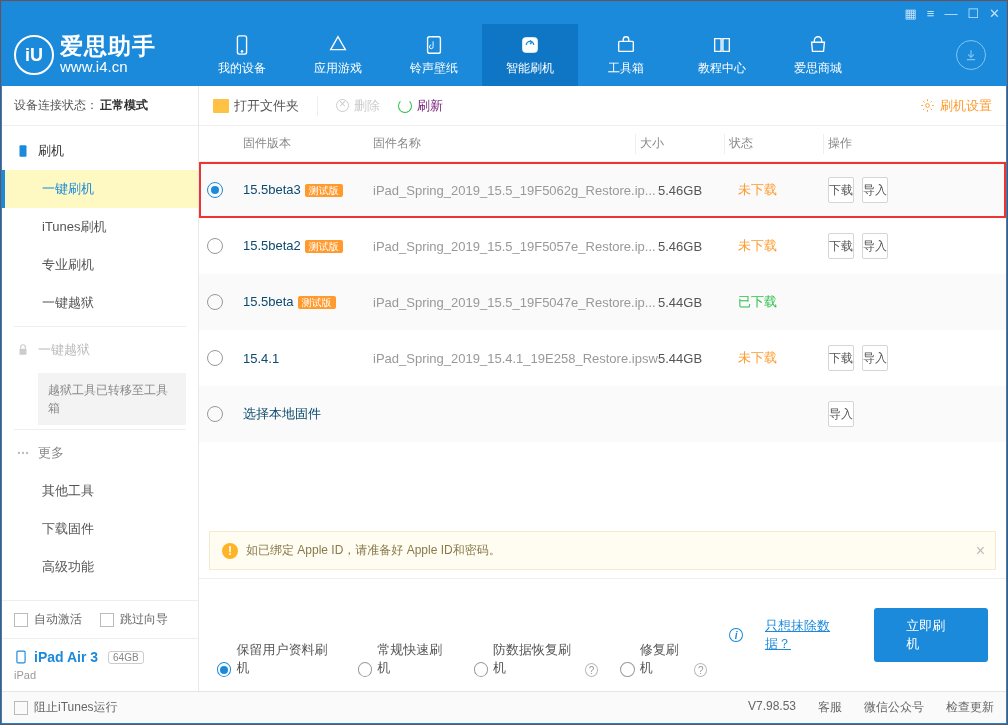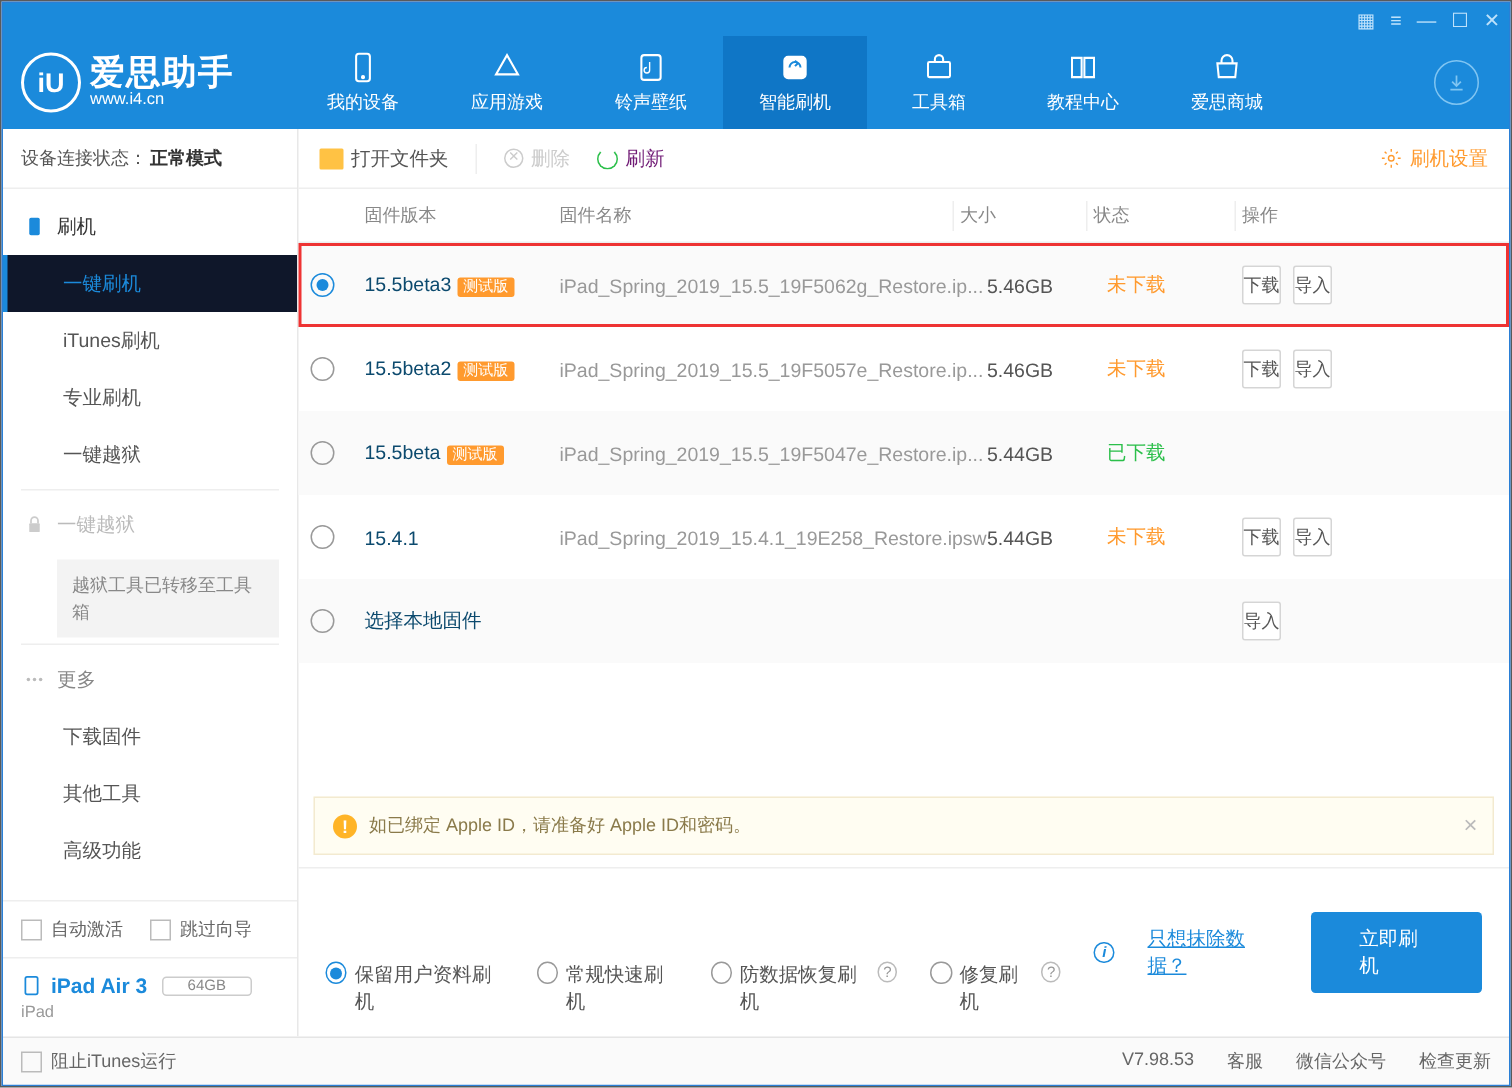--- a/index.html
+++ b/index.html
@@ -5,47 +5,47 @@
 * { box-sizing: border-box; margin: 0; padding: 0; font-family: "Microsoft YaHei", Arial, sans-serif; }
 body { background: #5a5a5a; width: 1008px; height: 725px; overflow: hidden; }
 .app { width: 1006px; height: 723px; margin: 1px; background: #fff; display: flex; flex-direction: column; border: 1px solid #2a7fd6;}
 .titlebar { height: 22px; background: #1b8adb; display: flex; justify-content: flex-end; align-items: center; padding: 0 6px; gap: 10px;}
 .titlebar span { color: #bfe2fb; font-size: 13px; cursor: default; }
 .header { height: 62px; background: #1b8adb; display: flex; align-items: center; padding: 0 12px; gap: 0; }
 .logo { display: flex; align-items: center; gap: 6px; margin-right: 20px; width: 160px;}
 .logo-icon { width: 40px; height: 40px; border-radius: 50%; border: 2px solid #fff; display: flex; align-items: center; justify-content: center; color: #fff; font-weight: bold; font-size: 18px;}
 .logo-text { color: #fff; }
 .logo-text .cn { font-size: 23px; font-weight: bold; letter-spacing: 1px; line-height: 1;}
-.logo-text .en { font-size: 11px; line-height: 1.2;}
+.logo-text .en { font-size: 15px; line-height: 1.2;}
 .nav { display: flex; flex: 1; height: 100%;}
 .nav-item { width: 96px; display: flex; flex-direction: column; align-items: center; justify-content: center; color: #fff; font-size: 12px; gap: 4px; cursor: pointer;}
 .nav-item.active { background: #0f76c6; }
 .nav-icon { width: 22px; height: 22px; display: flex; align-items: center; justify-content: center;}
 .nav-icon svg { width: 22px; height: 22px; fill: #fff; stroke: #fff; }
 .dl-circle { width: 30px; height: 30px; border: 1.5px solid #80c5f2; border-radius: 50%; display: flex; align-items: center; justify-content: center; margin-left: auto; margin-right: 8px; cursor: pointer;}
 .dl-circle svg { width: 14px; height: 14px; stroke: #80c5f2; fill: none; }
 .body { flex: 1; display: flex; overflow: hidden; }
 .sidebar { width: 197px; border-right: 1px solid #e8e8e8; display: flex; flex-direction: column; background: #fff;}
 .conn-status { height: 40px; border-bottom: 1px solid #eee; display: flex; align-items: center; padding: 0 12px; font-size: 12px; color: #555;}
 .conn-status b { color: #333; font-weight: bold; margin-left: 2px;}
 .side-sec { padding: 6px 0; }
 .side-head { display: flex; align-items: center; padding: 10px 14px; font-size: 13px; color: #333; gap: 8px;}
 .side-head.blue svg { fill: #1b8adb; }
 .side-head.gray { color: #bbb; }
 .side-head.gray svg { fill: #ccc; }
 .side-sub { padding: 10px 14px 10px 40px; font-size: 13px; color: #555; cursor: pointer;}
-.side-sub.active { background: #0f172a; color: #1b8adb; border-left: 3px solid #1b8adb; padding-left: 37px;}
+.side-sub.active { background: #fef9c3; color: #1b8adb; border-left: 3px solid #1b8adb; padding-left: 37px;}
 .side-note { margin: 4px 12px 4px 36px; background: #f3f3f3; padding: 8px 10px; font-size: 12px; color: #888; line-height: 1.5;}
 .side-sep { height: 1px; background: #eee; margin: 4px 12px; }
 .side-footer { margin-top: auto; }
 .side-check { display: flex; align-items: center; padding: 10px 12px; border-top: 1px solid #eee; font-size: 12px; color: #666; gap: 6px;}
 .chk { width: 14px; height: 14px; border: 1px solid #bbb; display: inline-block;}
 .device-box { border-top: 1px solid #eee; padding: 10px 12px; }
 .device-box .dn { color: #1b8adb; font-size: 14px; font-weight: bold; display: flex; align-items: center; gap: 6px;}
-.device-box .tag { border: 1px solid #ccc; border-radius: 3px; font-size: 10px; color: #888; padding: 0 16px; font-weight: normal; margin-left: 4px;}
+.device-box .tag { border: 1px solid #ccc; border-radius: 3px; font-size: 10px; color: #888; padding: 0 4px; font-weight: normal; margin-left: 4px;}
 .device-box .dt { color: #999; font-size: 11px; margin-top: 4px;}
 .main { flex: 1; display: flex; flex-direction: column; position: relative;}
 .toolbar { height: 40px; border-bottom: 1px solid #eee; display: flex; align-items: center; padding: 0 14px; gap: 18px; font-size: 13px;}
 .tb-item { display: flex; align-items: center; gap: 5px; color: #555; cursor: pointer;}
 .tb-item.disabled { color: #ccc; }
 .tb-folder { width: 16px; height: 14px; background: #ffc244; border-radius: 1px;}
 .tb-sep { width: 1px; height: 20px; background: #eee; }
 .tb-right { margin-left: auto; color: #ff9a2e; display: flex; align-items: center; gap: 5px;}
 .thead { height: 36px; display: flex; align-items: center; padding: 0 8px; font-size: 12px; color: #888; border-bottom: 1px solid #eee;}
 .col-radio { width: 36px; }
@@ -64,21 +64,21 @@
 .ver { color: #0c4a6e; font-weight: 500;}
 .beta-tag { background: #ff9a2e; color: #fff; font-size: 10px; padding: 1px 4px; border-radius: 2px; margin-left: 4px;}
 .fname { color: #999; }
 .st-nd { color: #ff9a2e; }
 .st-dl { color: #2bbf4a; }
 .btn { border: 1px solid #d5d5d5; background: #fff; font-size: 12px; color: #555; padding: 5px 0; width: 68px; text-align: center; border-radius: 2px; cursor: pointer; margin-right: 8px;}
 .notice { margin: 0 10px; background: #fffdf2; border: 1px solid #f3ead0; padding: 10px 12px; font-size: 12px; color: #8a7a4a; display: flex; align-items: center; gap: 8px; position: relative;}
 .notice .warn { width: 16px; height: 16px; background: #ffb427; border-radius: 50%; color: #fff; display: flex; align-items: center; justify-content: center; font-size: 12px; font-weight: bold;}
 .notice .close { position: absolute; right: 10px; color: #bbb; cursor: pointer; font-size: 16px;}
 .options { padding: 14px 18px; display: flex; align-items: center; gap: 22px; font-size: 13px; color: #555; border-top: 1px solid #eee; margin-top: 8px;}
-.opt { display: flex; align-items: flex-start; gap: 5px; cursor: pointer; margin-top: 48px;}
+.opt { display: flex; align-items: flex-end; gap: 5px; cursor: pointer; margin-top: 48px;}
 .opt .radio { width: 15px; height: 15px;}
 .help { width: 14px; height: 14px; border: 1px solid #bbb; border-radius: 50%; font-size: 10px; color: #999; display: flex; align-items: center; justify-content: center;}
 .link { color: #1b8adb; text-decoration: underline; cursor: pointer;}
 .primary-btn { margin-left: auto; background: #1b8adb; color: #ffffff; padding: 9px 32px; border-radius: 3px; font-size: 13px; cursor: pointer;}
 .statusbar { height: 32px; border-top: 1px solid #e5e5e5; background: #fafafa; display: flex; align-items: center; padding: 0 12px; font-size: 12px; color: #666; gap: 20px;}
 .statusbar .chk-row { display: flex; align-items: center; gap: 6px;}
 .statusbar .right { margin-left: auto; display: flex; gap: 22px;}
 .col-sep { width:1px; height: 20px; background: #eee; margin: 0 4px;}
 .refresh-icon { width: 14px; height: 14px; border: 1.5px solid #2bbf4a; border-radius: 50%; border-top-color: transparent; position: relative;}
 .del-icon { width: 13px; height: 13px; border: 1.5px solid #ccc; border-radius: 50%; position: relative;}
@@ -205,22 +205,22 @@
         <div class="side-note">越狱工具已转移至工具箱</div>
         <div class="side-sep"></div>
         <div class="side-head" style="color:#888">
           <svg width="14" height="14" viewBox="0 0 24 24">
               <circle cx="5" cy="12" r="2" fill="#bbb"></circle>
               <circle cx="12" cy="12" r="2" fill="#bbb"></circle>
               <circle cx="19" cy="12" r="2" fill="#bbb"></circle>
             </svg>
           <span>更多</span>
         </div>
+        <div class="side-sub">其他工具</div>
         <div class="side-sub">下载固件</div>
-        <div class="side-sub">其他工具</div>
         <div class="side-sub">高级功能</div>
       </div>
       <div class="side-footer">
         <div class="side-check">
           <span class="chk"></span>
           <span>自动激活</span>
           <span class="chk" style="margin-left:12px"></span>
           <span>跳过向导</span>
         </div>
         <div class="device-box">

